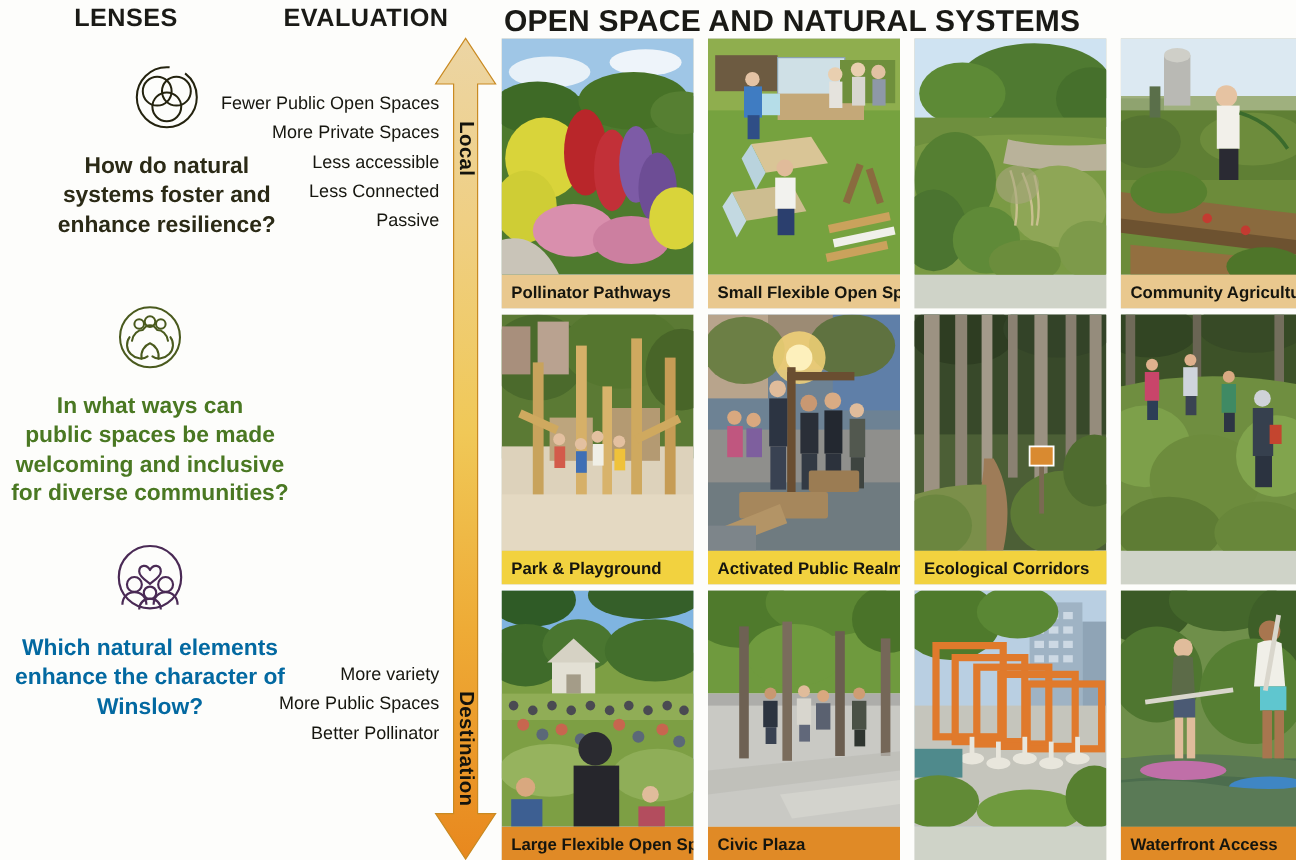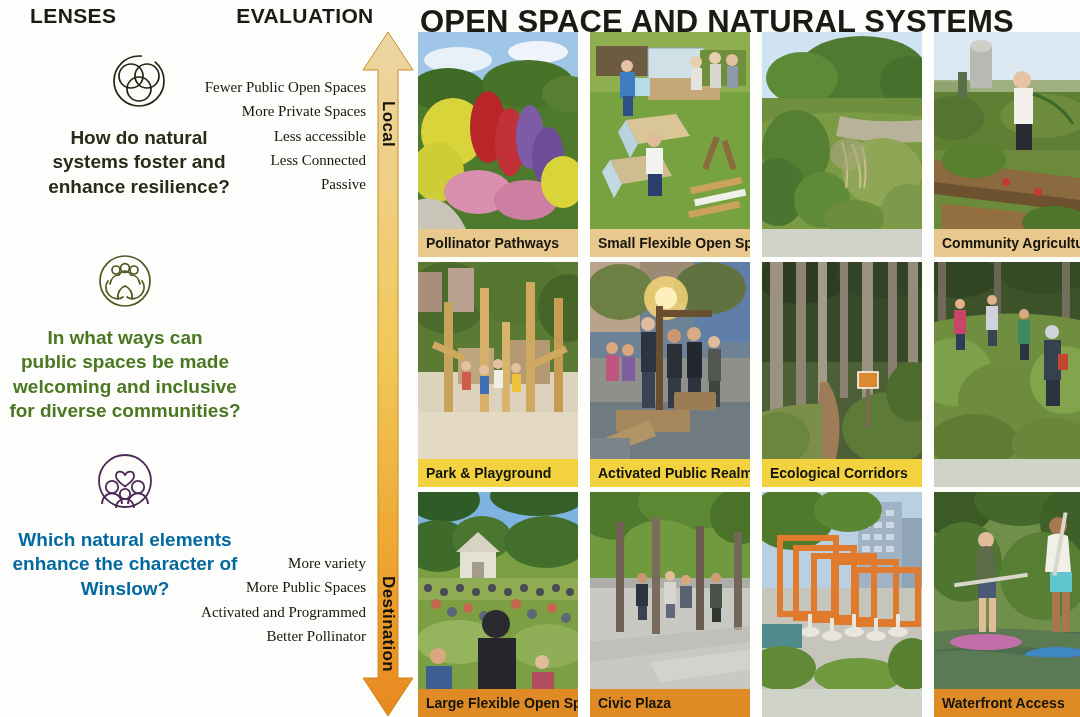--- a/index.html
+++ b/index.html
@@ -10,23 +10,23 @@
     overflow: hidden;
   }
   .page { position: relative; width: 1080px; height: 717px; background: #fdfdfb; }
 
   
   .col-head {
     position: absolute; top: 4px;
     font-weight: bold; font-size: 21px; letter-spacing: .4px;
     color: #1a1a16; text-transform: uppercase;
   }
-  #head-lenses { left: 30px; width: 150px; }
+  #head-lenses { left: 30px; width: 150px; text-align: center; }
   #head-eval   { left: 230px; width: 150px; text-align: center; }
-  #head-title  { left: 420px; font-size: 31px; letter-spacing: .2px; }
+  #head-title  { left: 420px; font-size: 25px; letter-spacing: .2px; }
 
   
   .lens { position: absolute; left: 0; width: 250px; text-align: center; }
   .lens-icon { display: block; margin: 0 auto 10px; }
   .lens-q {
     font-weight: bold; font-size: 19px; line-height: 1.28;
     padding: 0 6px; white-space: pre-line;
   }
   #lens-0 { top: 50px; padding-left: 28px; }
   #lens-1 { top: 250px; }
@@ -36,21 +36,21 @@
   #lens-2 .lens-q { color: #0369a1; }
 
   
   .eval-list {
     position: absolute; right: 714px; width: 235px;
     text-align: right; font-size: 15px; color: #16160f;
     line-height: 1.62;
   }
   #eval-top { top: 75px; }
   #eval-bottom { top: 551px; }
-  .eval-list div { white-space: nowrap; font-family: Liberation Serif, serif; }
+  .eval-list div { white-space: nowrap; }
 
   
   .arrow-wrap { position: absolute; left: 360px; top: 30px; width: 56px; height: 688px; }
   .arrow-svg { display: block; }
   .arrow-label {
     position: absolute; left: 50%;
     transform: translateX(-50%) rotate(90deg);
     transform-origin: center center;
     font-weight: bold; font-size: 17px; color: #13130d;
     white-space: nowrap; letter-spacing: .3px;
@@ -154,21 +154,20 @@
     <div>Fewer Public Open Spaces</div>
     <div>More Private Spaces</div>
     <div>Less accessible</div>
     <div>Less Connected</div>
     <div>Passive</div>
   </div>
 
   <div class="eval-list" id="eval-bottom">
     <div>More variety</div>
     <div>More Public Spaces</div>
-    <div>Activated and Programmed</div>
     <div>Better Pollinator</div>
   </div>
 
   <div class="arrow-wrap">
     <svg class="arrow-svg" width="56" height="688" viewBox="0 0 56 688">
       <defs>
         <linearGradient id="arrowGrad" x1="0" y1="0" x2="0" y2="1">
           <stop offset="0%" stop-color="#ecd5a4"></stop>
           <stop offset="22%" stop-color="#efcf84"></stop>
           <stop offset="48%" stop-color="#f0c857"></stop>

